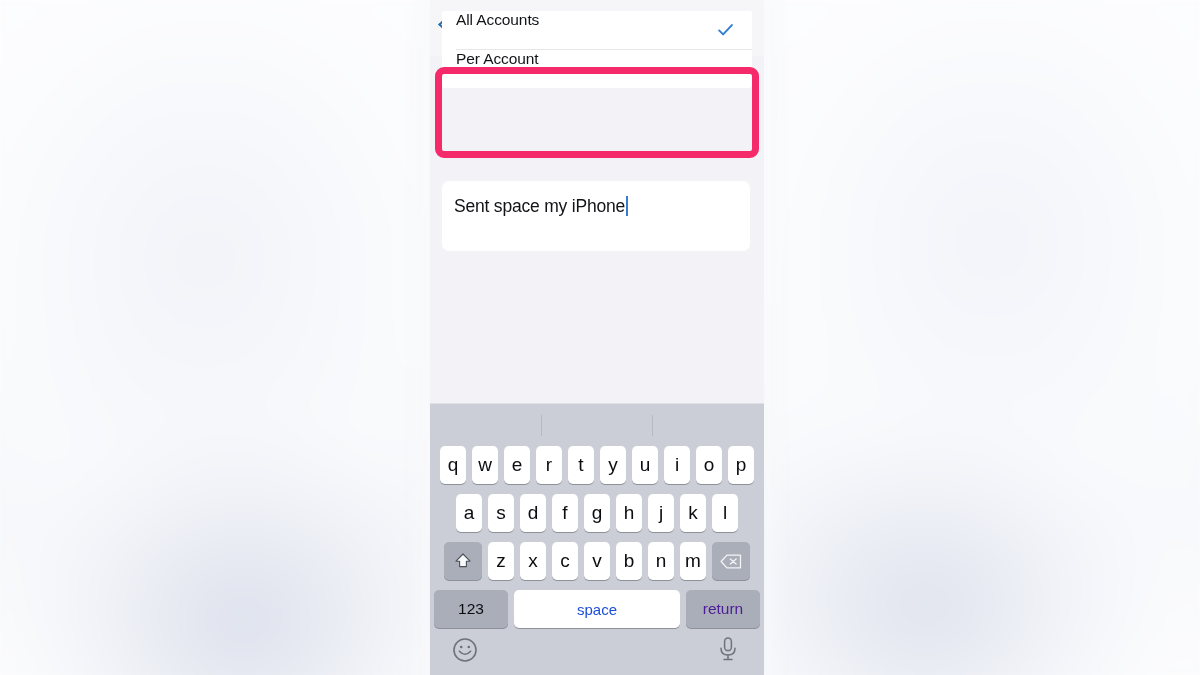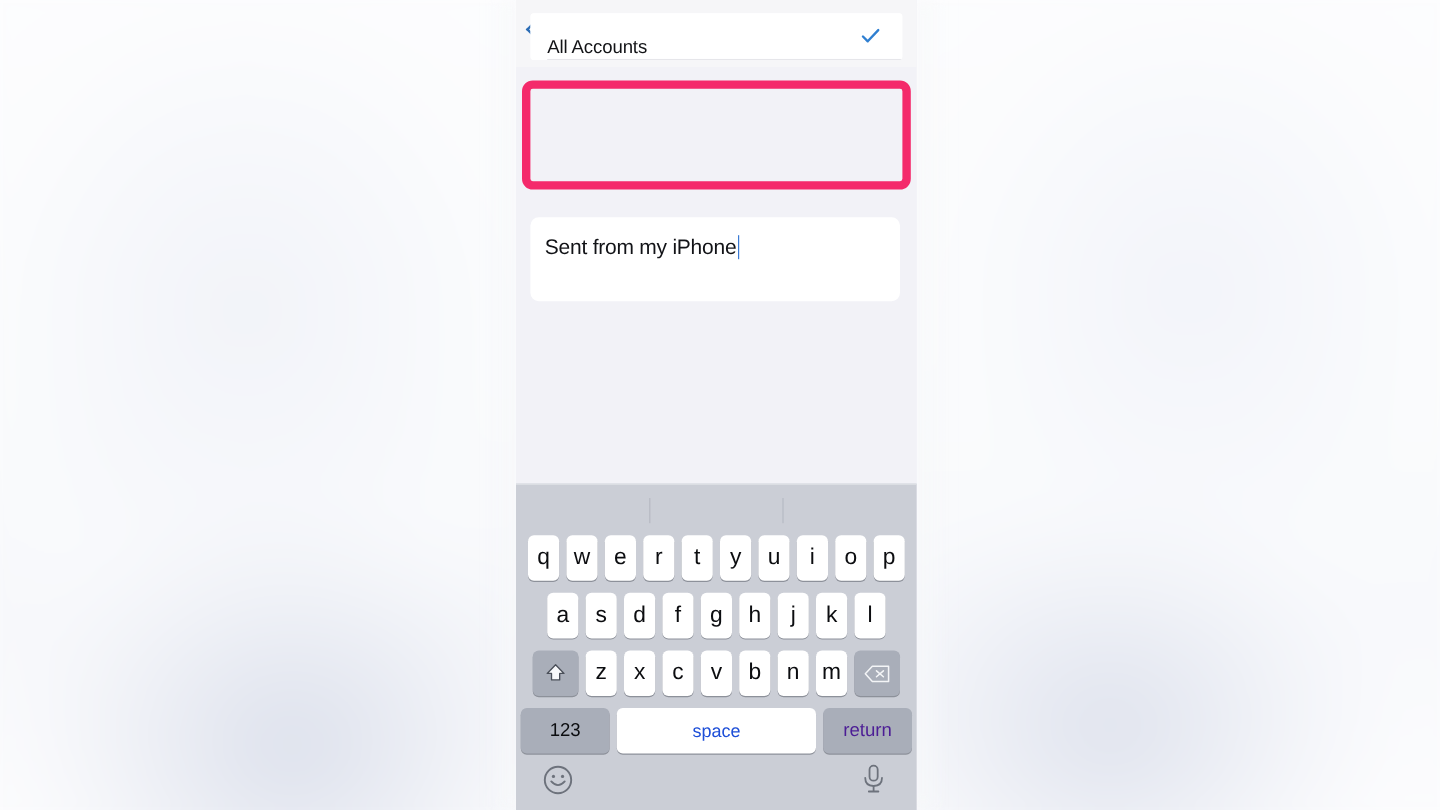--- a/index.html
+++ b/index.html
@@ -123,21 +123,21 @@
     top: 11px;
     width: 310px;
     background: #ffffff;
     border-radius: 3px;
     overflow: hidden;
   }
   .account-row {
     position: relative;
     height: 38px;
     display: flex;
-    align-items: flex-end;
+    align-items: flex-start;
     padding: 0 16px 0 14px;
     cursor: pointer;
     background: #ffffff;
   }
   .account-row .label {
     font-size: 15.5px;
     color: #131417;
     letter-spacing: -0.1px;
   }
   .row-divider {
@@ -286,25 +286,28 @@
     </div>
 
     <div class="account-card">
       <div class="account-row">
         <span class="label">All Accounts</span>
         <svg class="check" viewBox="0 0 20 20">
           <path d="M2.5 10.5 L7.2 15.2 L17.5 4.2" fill="none" stroke="#2f7fd1" stroke-width="2.3" stroke-linecap="round" stroke-linejoin="round"></path>
         </svg>
       </div>
       <div class="row-divider"></div>
+      <div class="account-row">
+        <span class="label">Per Account</span>
+      </div>
     </div>
 
     <div class="sig-box">
       <div class="sig-text">
-        <span>Sent from my iPhone</span><span class="caret"></span>
+        <span>Sent space my iPhone</span><span class="caret"></span>
       </div>
     </div>
 
     <div class="keyboard">
 
       <div class="predictive">
         <div class="pred-div d1"></div>
         <div class="pred-div d2"></div>
       </div>
 

